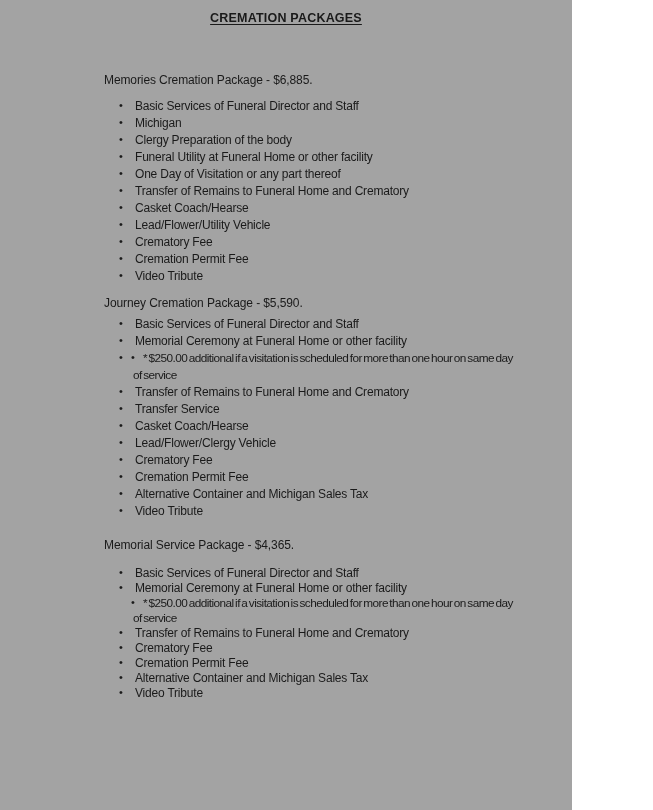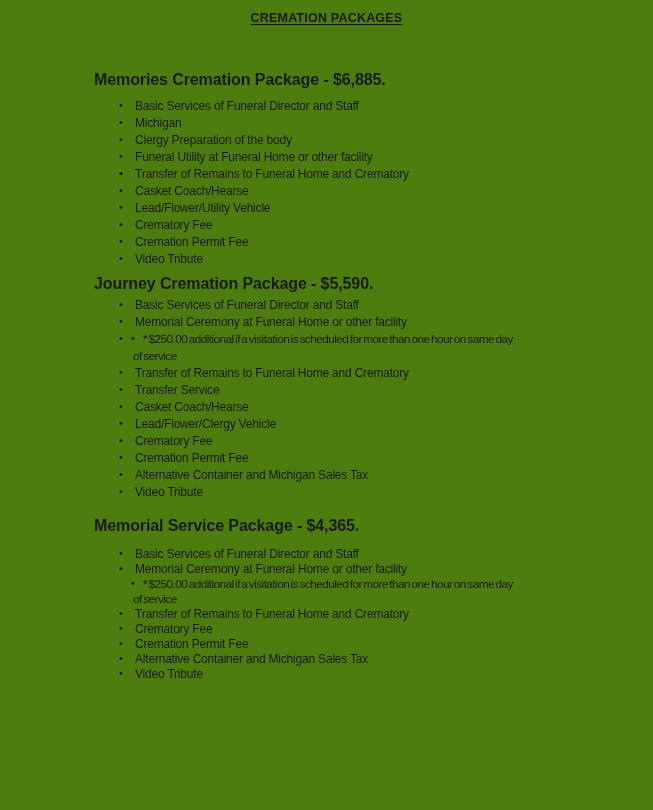--- a/index.html
+++ b/index.html
@@ -3,45 +3,45 @@
 <meta charset="utf-8">
 <style>
   * { box-sizing: border-box; }
   html, body { margin: 0; padding: 0; }
   body {
     background: #ffffff;
     font-family: "Liberation Sans", "DejaVu Sans", sans-serif;
   }
   .page {
     position: relative;
-    width: 653px;
+    width: 572px;
     height: 810px;
-    background: #4d7c0f;
+    background: #a3a3a3;
     color: #1a1a1a;
     overflow: hidden;
   }
   .doc-title {
     margin: 0;
     padding-top: 10px;
     text-align: center;
     font-size: 12.5px;
     font-weight: bold;
     line-height: 16px;
     letter-spacing: 0.2px;
     text-decoration: underline;
     text-underline-offset: 2px;
   }
   .content {
     margin-left: 94px;
     margin-right: 38px;
   }
   .package h2 {
-    margin: 0;
-    font-size: 16px;
-    font-weight: bold;
+    margin: 10px;
+    font-size: 12px;
+    font-weight: normal;
     line-height: 16px;
     letter-spacing: -0.1px;
   }
   .package ul {
     list-style: none;
     margin: 0;
     padding: 0;
   }
   .package li {
     position: relative;
@@ -88,21 +88,21 @@
 
   <div class="content">
 
     <section class="package pkg-memories">
       <h2>Memories Cremation Package - $6,885.</h2>
       <ul>
           <li><span class="bullet">•</span><span class="li-text">Basic Services of Funeral Director and Staff</span></li>
           <li><span class="bullet">•</span><span class="li-text">Michigan</span></li>
           <li><span class="bullet">•</span><span class="li-text">Clergy Preparation of the body</span></li>
           <li><span class="bullet">•</span><span class="li-text">Funeral Utility at Funeral Home or other facility</span></li>
-          <li><span class="bullet">•</span></li>
+          <li><span class="bullet">•</span><span class="li-text">One Day of Visitation or any part thereof</span></li>
           <li><span class="bullet">•</span><span class="li-text">Transfer of Remains to Funeral Home and Crematory</span></li>
           <li><span class="bullet">•</span><span class="li-text">Casket Coach/Hearse</span></li>
           <li><span class="bullet">•</span><span class="li-text">Lead/Flower/Utility Vehicle</span></li>
           <li><span class="bullet">•</span><span class="li-text">Crematory Fee</span></li>
           <li><span class="bullet">•</span><span class="li-text">Cremation Permit Fee</span></li>
           <li><span class="bullet">•</span><span class="li-text">Video Tribute</span></li>
         </ul>
     </section>
 
     <section class="package pkg-journey">

